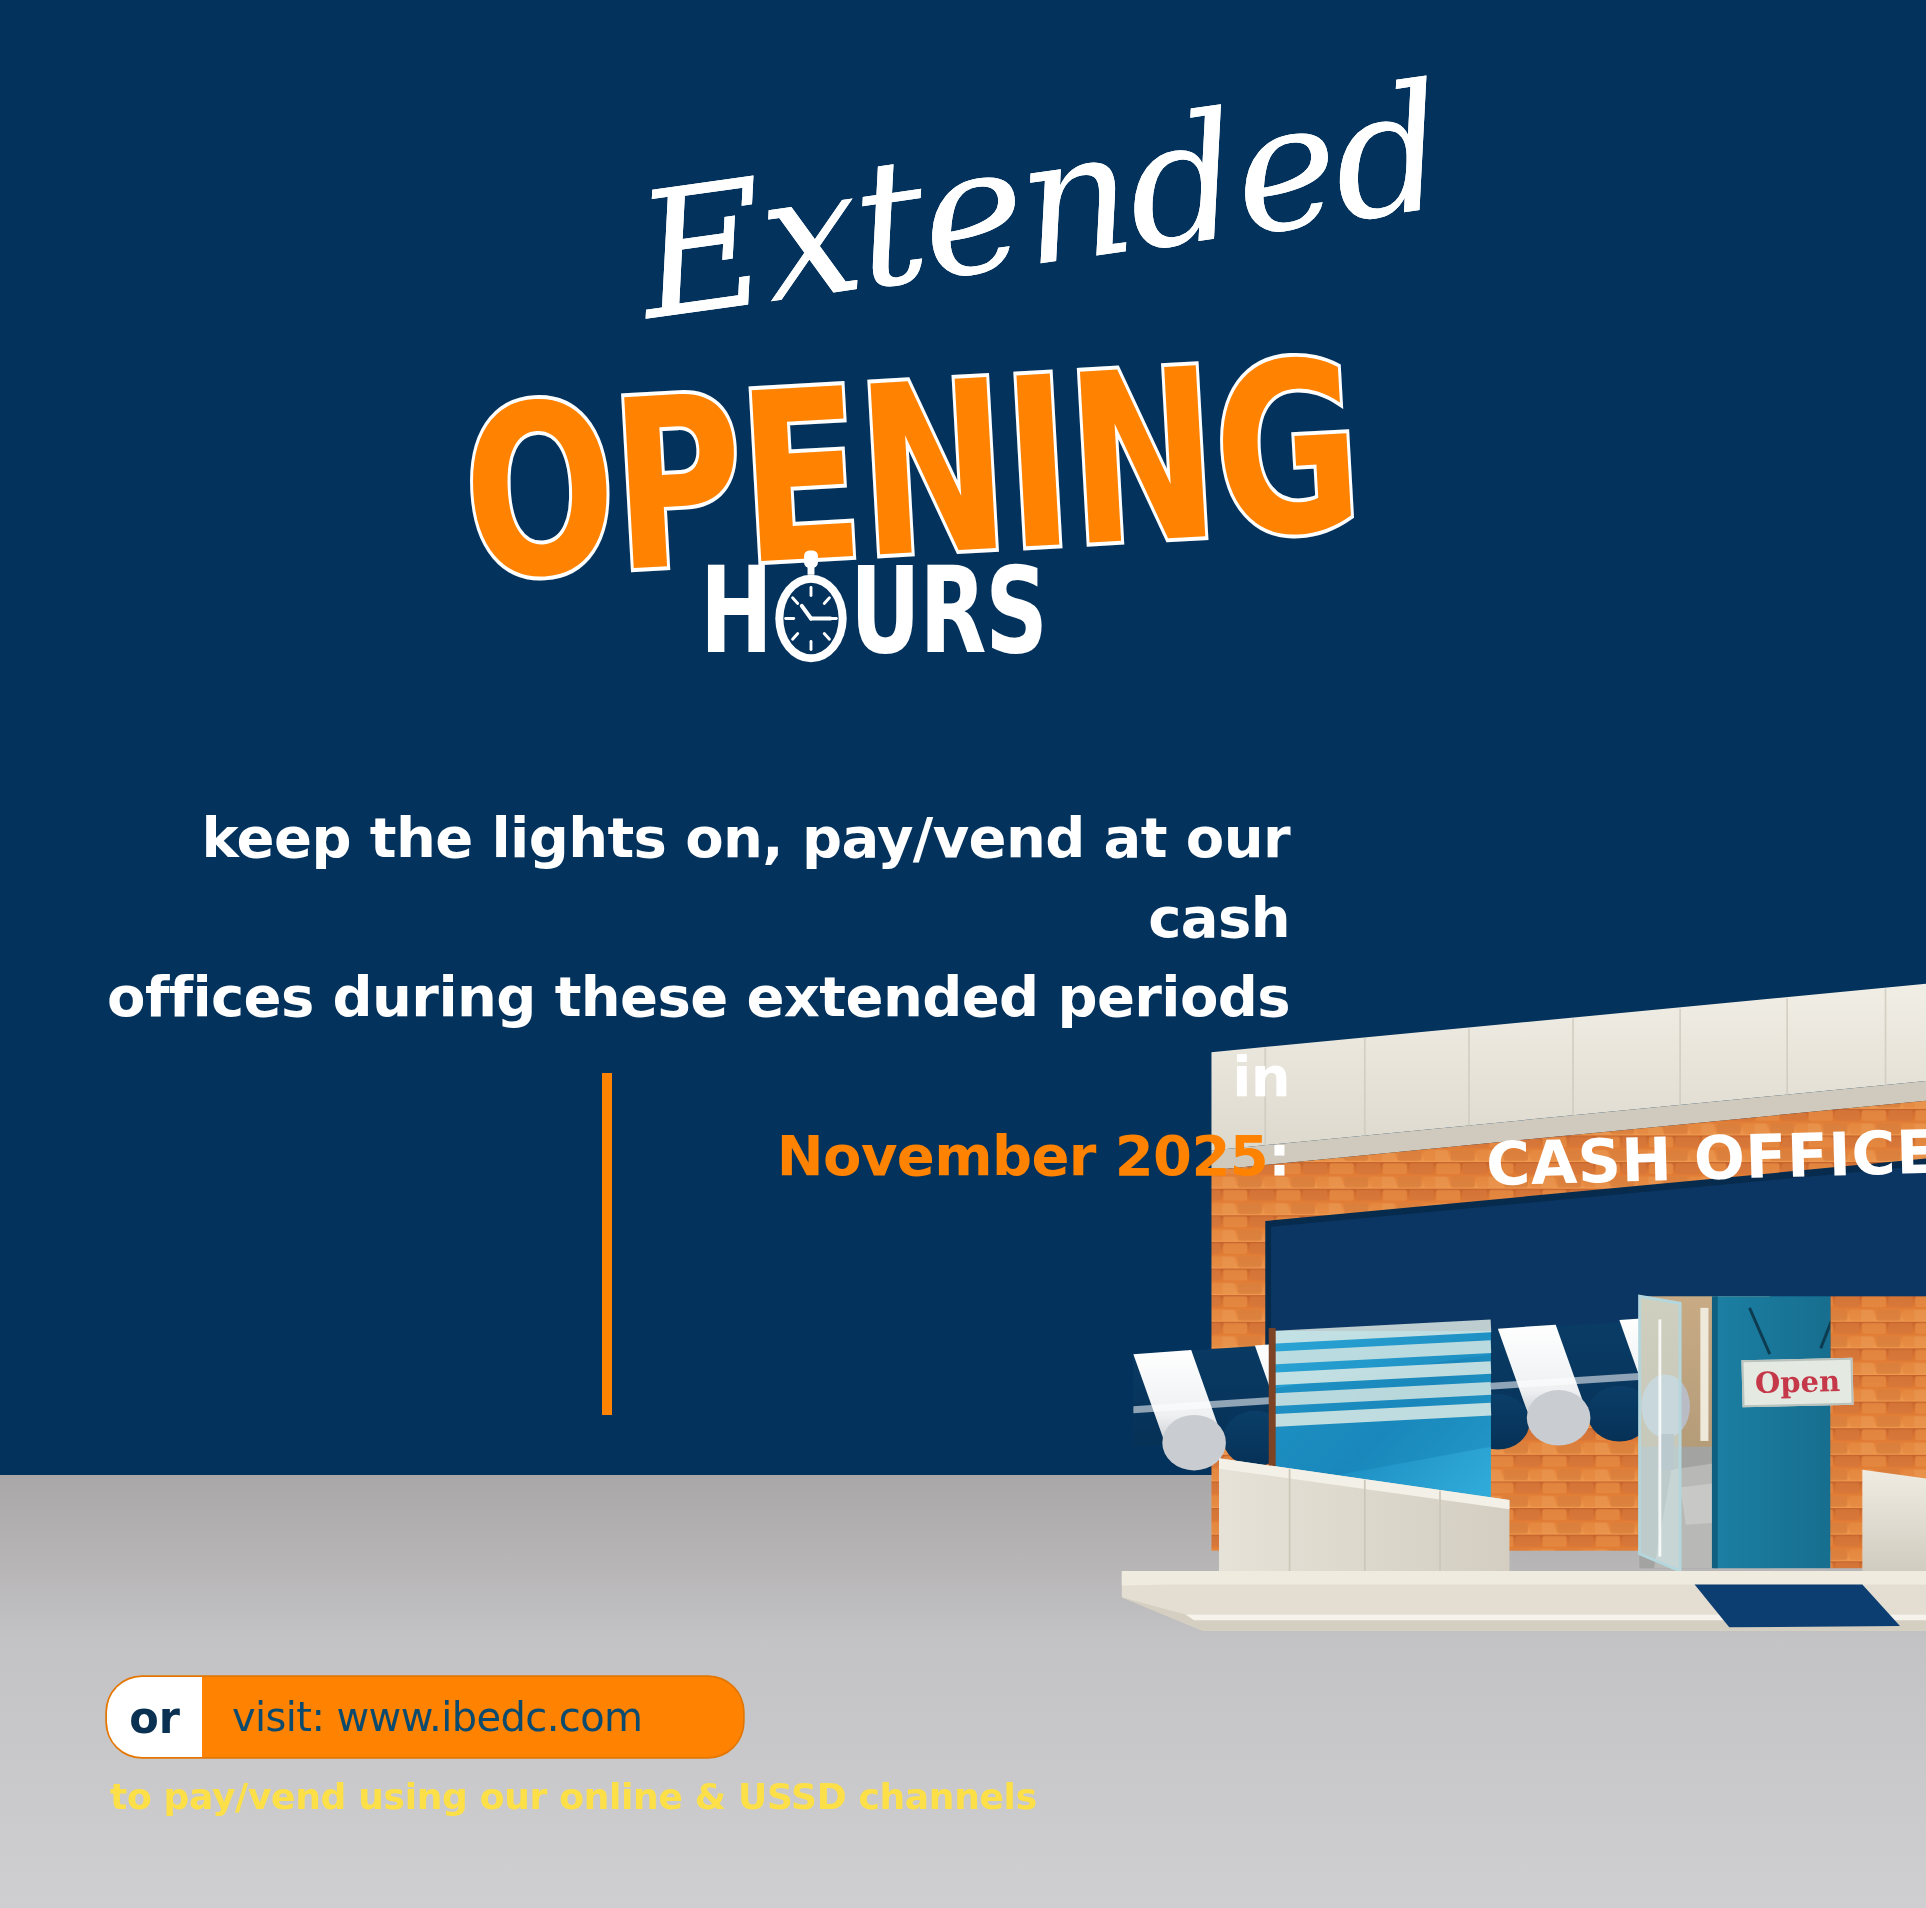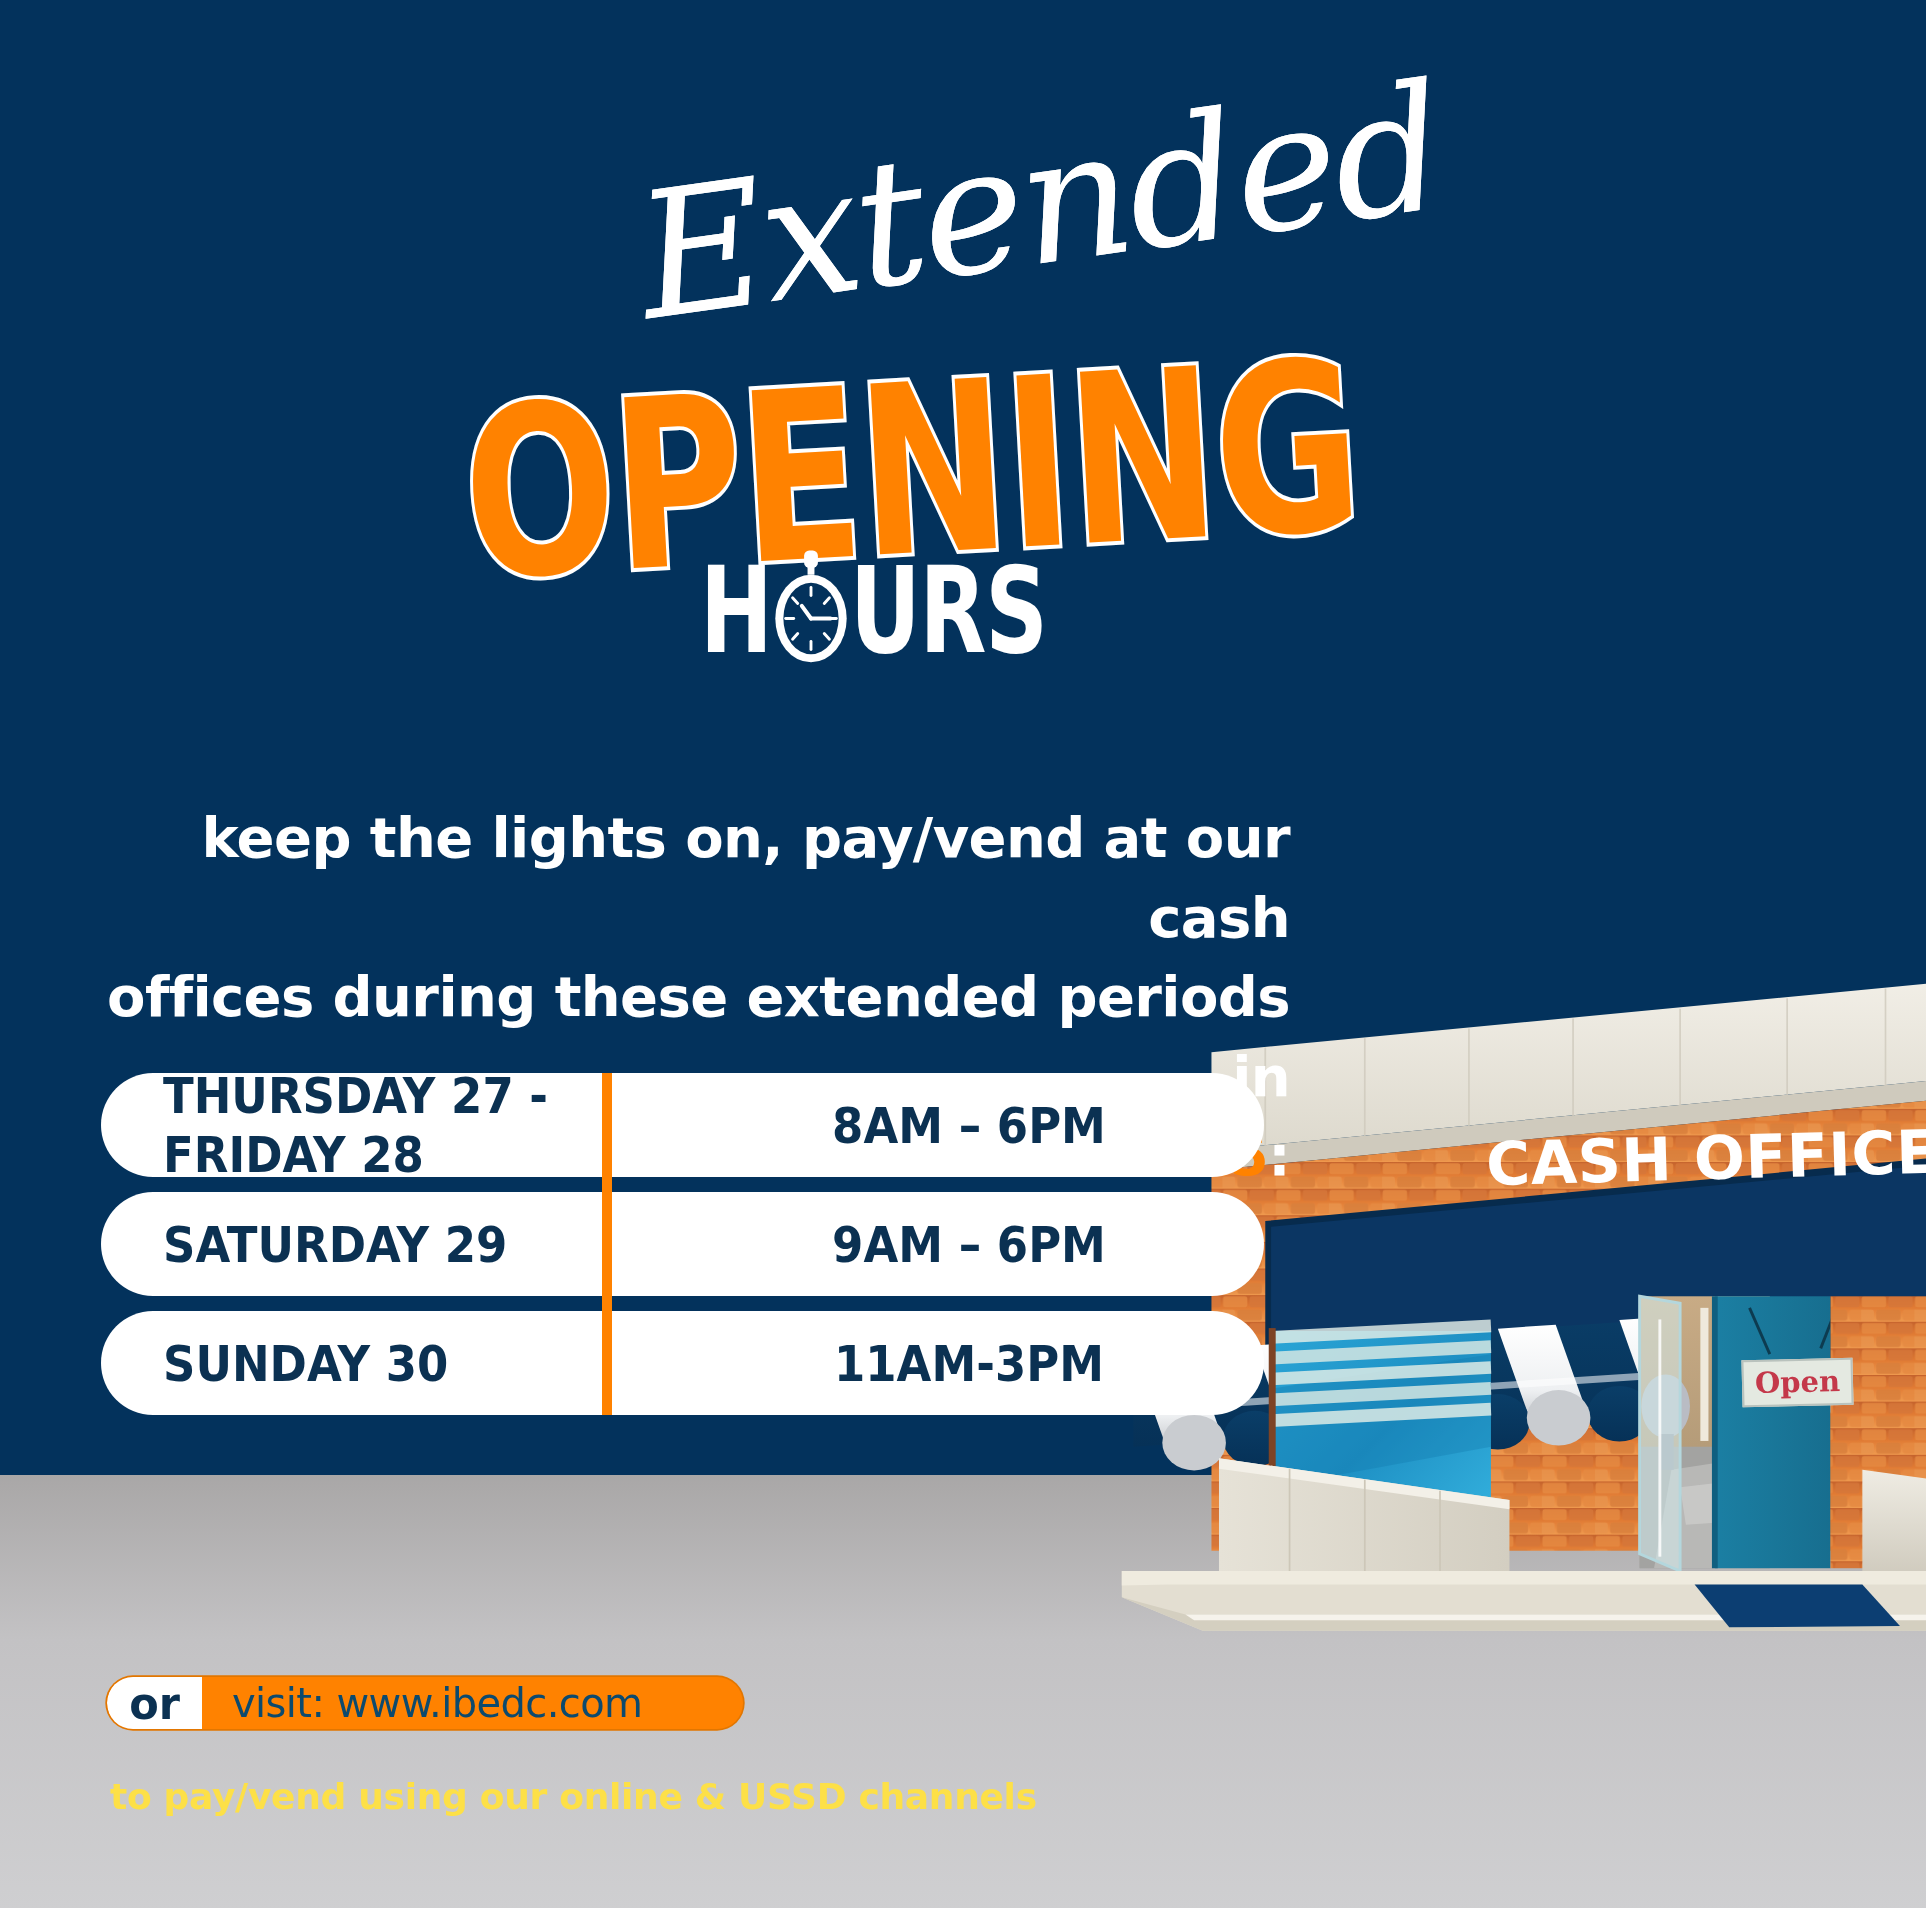--- a/index.html
+++ b/index.html
@@ -94,21 +94,21 @@
     transform:scaleY(1.12);
   }
   .divider{
     position:absolute;left:602px;top:1073px;
     width:9.8px;height:342px;background:#ff8200;z-index:5;
   }
 
   
   .cta{
     position:absolute;left:107px;top:1677px;
-    height:52px;display:flex;align-items:stretch;
+    height:80px;display:flex;align-items:stretch;
     background:#ff8200;border-radius:35px;
     width:636px;overflow:hidden;
     box-shadow:0 0 0 1.7px #e27600;
   }
   .cta-or{
     flex:0 0 95px;background:#ffffff;
     display:flex;align-items:center;justify-content:center;
     border-radius:34px 0 0 34px;
     font-family:"DejaVu Sans",sans-serif;
     font-weight:700;font-size:43px;color:#0b3152;
@@ -358,34 +358,20 @@
       <span class="hours-txt">URS</span>
     </div>
   </div>
 
   <div class="body-copy">
     <div>keep the lights on, pay/vend at our cash</div>
     <div>offices during these extended periods in</div>
     <div><span class="month">November 2025</span><span class="colon">:</span></div>
   </div>
 
-  <div class="schedule">
-    <div class="srow">
-      <div class="scell-day">THURSDAY 27 - FRIDAY 28</div>
-      <div class="scell-time">8AM – 6PM</div>
-    </div>
-    <div class="srow">
-      <div class="scell-day">SATURDAY 29</div>
-      <div class="scell-time">9AM – 6PM</div>
-    </div>
-    <div class="srow">
-      <div class="scell-day">SUNDAY 30</div>
-      <div class="scell-time">11AM-3PM</div>
-    </div>
-  </div>
   <div class="divider"></div>
 
   <div class="cta">
     <div class="cta-or">or</div>
     <div class="cta-txt">visit: www.ibedc.com</div>
   </div>
   <div class="footnote">to pay/vend using our online &amp; USSD channels</div>
 
 </div>
 

